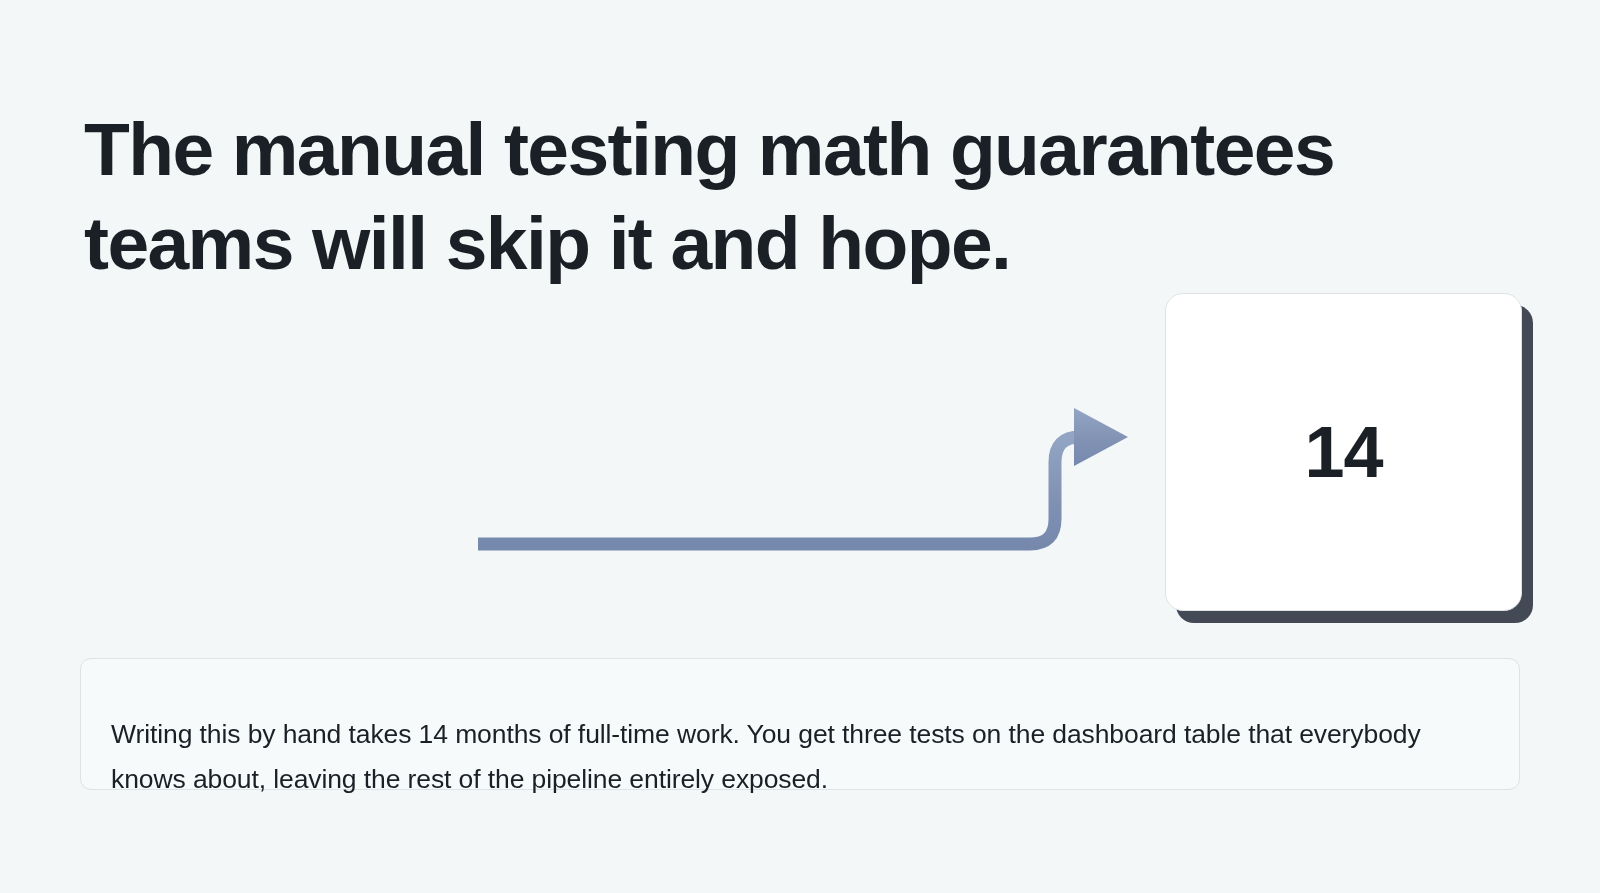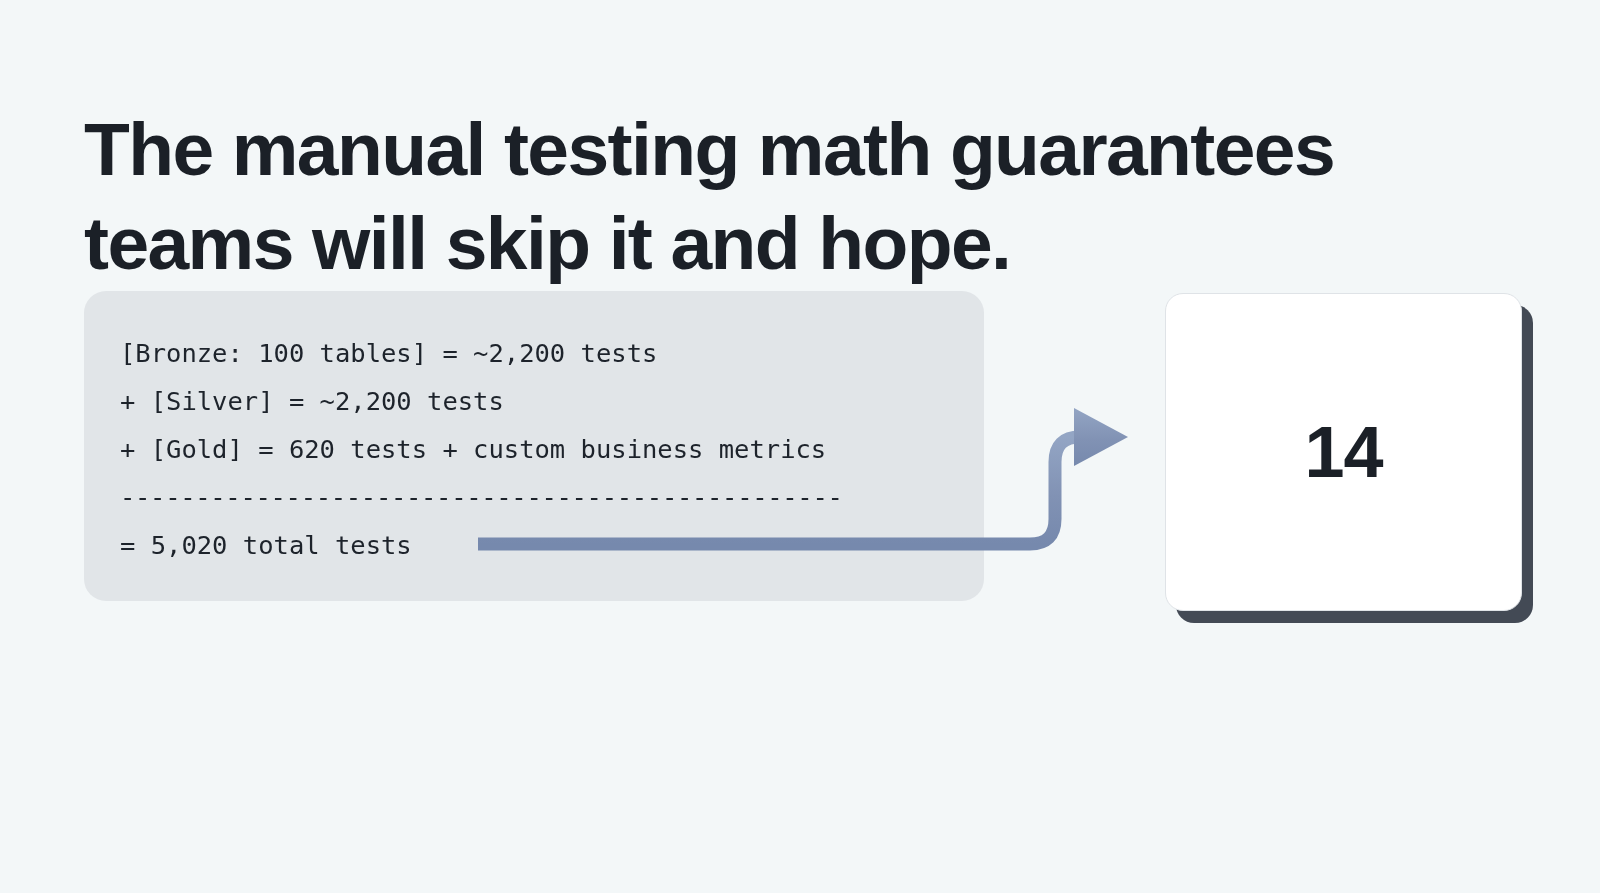--- a/index.html
+++ b/index.html
@@ -143,41 +143,37 @@
     letter-spacing: -0.1px;
   }
 </style>
 </head>
 <body>
 
 <div class="slide">
 
   <h1 class="headline">The manual testing math guarantees teams will skip it and hope.</h1>
 
-  <div class="code-block">
-    <div class="code-line">[Bronze: 100 tables] = ~2,200 tests</div>
-    <div class="code-line">+ [Silver] = ~2,200 tests</div>
-    <div class="code-line">+ [Gold] = 620 tests + custom business metrics</div>
-    <div class="code-rule">------------------------------------------------</div>
-    <div class="code-line">= 5,020 total tests</div>
-  </div>
 
   <svg class="connector" viewBox="0 0 660 175">
     <defs>
       <linearGradient id="arrowGrad" x1="0" y1="0" x2="0" y2="1">
         <stop offset="0%" stop-color="#93a5c4"></stop>
         <stop offset="55%" stop-color="#8192b4"></stop>
         <stop offset="100%" stop-color="#7689ad"></stop>
       </linearGradient>
     </defs>
     <path d="M 8 144 L 560 144 Q 585 144 585 119 L 585 62 Q 585 37 610 37 L 612 37" fill="none" stroke="url(#arrowGrad)" stroke-width="13" stroke-linecap="butt" stroke-linejoin="round"></path>
     <polygon points="604,8 658,37 604,66" fill="url(#arrowGrad)"></polygon>
   </svg>
 
   <div class="result-card-wrap">
     <div class="result-card-shadow"></div>
     <div class="result-card">
       <div class="result-number">14</div>
     </div>
   </div>
 
+  <div class="caption-box">
+    <p class="caption-text">Writing this by hand takes 14 months of full-time work. You get three tests on the dashboard table that everybody knows about, leaving the rest of the pipeline entirely exposed.</p>
+  </div>
 
 </div>
 
 </body></html>

